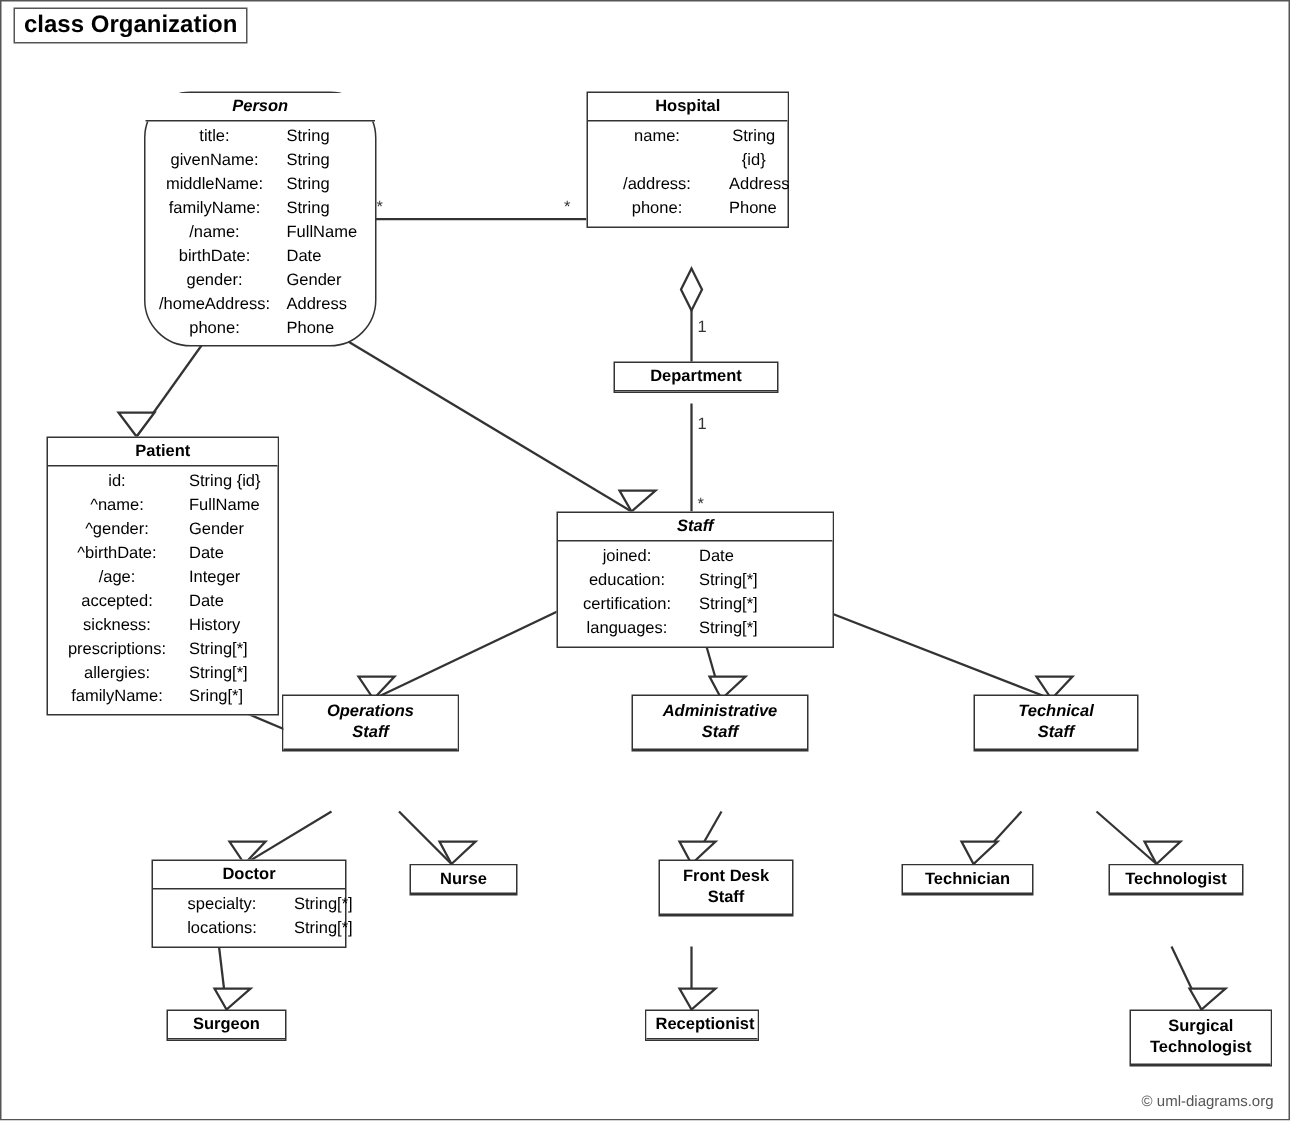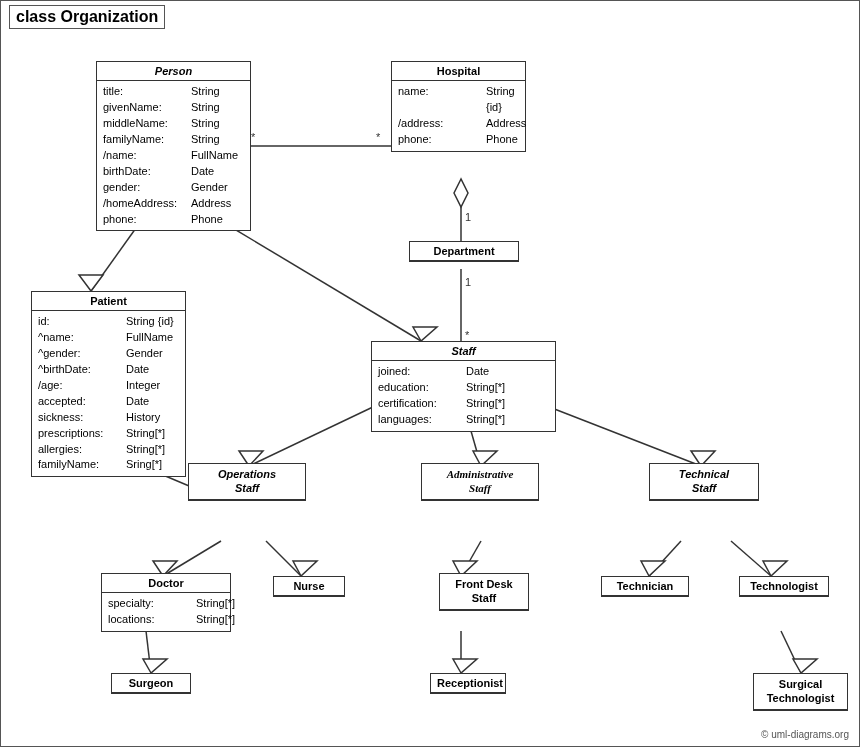--- a/index.html
+++ b/index.html
@@ -40,20 +40,21 @@
       padding: 3px 6px;
       border-bottom: 1.5px solid #333;
       background: #fff;
     }
     .uml-box .box-title.italic {
       font-style: italic;
     }
     .uml-box .box-body {
       padding: 3px 6px;
       line-height: 1.45;
+      text-align: center;
     }
     .uml-box .box-body .attr-row {
       display: flex;
       gap: 8px;
     }
     .uml-box .box-body .attr-name {
       min-width: 80px;
     }
     .uml-box .box-body .attr-type {
       
@@ -132,21 +133,21 @@
     <line x1="145" y1="630" x2="150" y2="672" stroke="#333" stroke-width="1.5"></line>
     <polygon points="150,672 142,658 166,658" fill="white" stroke="#333" stroke-width="1.5"></polygon>
 
     <line x1="460" y1="630" x2="460" y2="672" stroke="#333" stroke-width="1.5"></line>
     <polygon points="460,672 452,658 476,658" fill="white" stroke="#333" stroke-width="1.5"></polygon>
 
     <line x1="780" y1="630" x2="800" y2="672" stroke="#333" stroke-width="1.5"></line>
     <polygon points="800,672 792,658 816,658" fill="white" stroke="#333" stroke-width="1.5"></polygon>
   </svg>
 
-  <div class="uml-box" style="left:95px; top:60px; width:155px;">
+  <div class="uml-box" style="left:95px; top:60px; width:155px;border-radius:31px;">
     <div class="box-title italic">Person</div>
     <div class="box-body">
       <div class="attr-row">
           <span class="attr-name">title:</span>
           <span class="attr-type">String</span>
         </div>
       <div class="attr-row">
           <span class="attr-name">givenName:</span>
           <span class="attr-type">String</span>
         </div>
@@ -270,21 +271,21 @@
         </div>
     </div>
   </div>
 
   <div class="uml-box" style="left:187px; top:462px; width:118px; text-align:center;">
     <div class="box-title italic" style="white-space:pre-line; line-height:1.3;">Operations
 Staff</div>
   </div>
 
   <div class="uml-box" style="left:420px; top:462px; width:118px; text-align:center;">
-    <div class="box-title italic" style="white-space:pre-line; line-height:1.3;font-family:Liberation Serif, serif;">Administrative
+    <div class="box-title italic" style="white-space:pre-line; line-height:1.3;">Administrative
 Staff</div>
   </div>
 
   <div class="uml-box" style="left:648px; top:462px; width:110px; text-align:center;">
     <div class="box-title italic" style="white-space:pre-line; line-height:1.3;">Technical
 Staff</div>
   </div>
 
   <div class="uml-box" style="left:100px; top:572px; width:130px;">
     <div class="box-title">Doctor</div>

